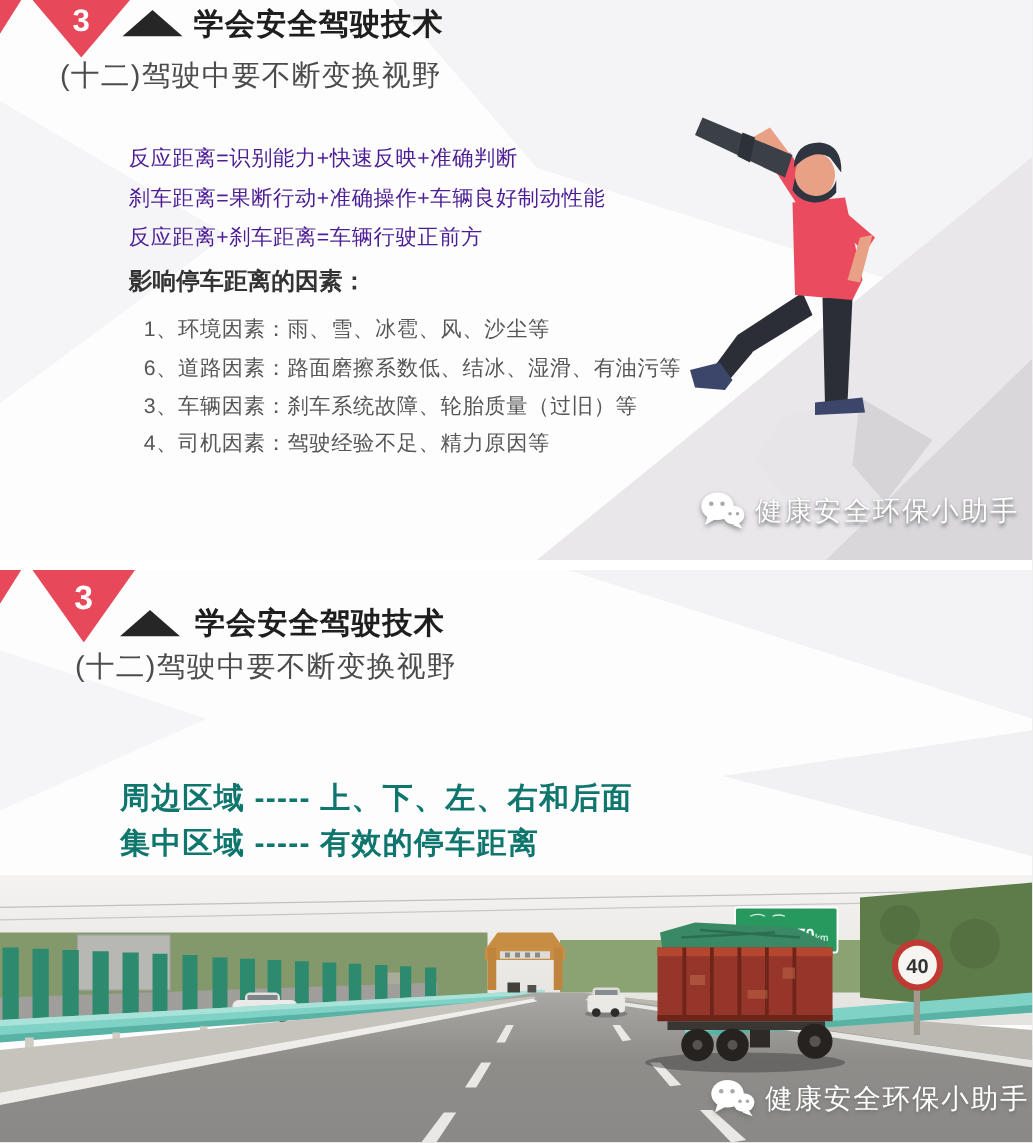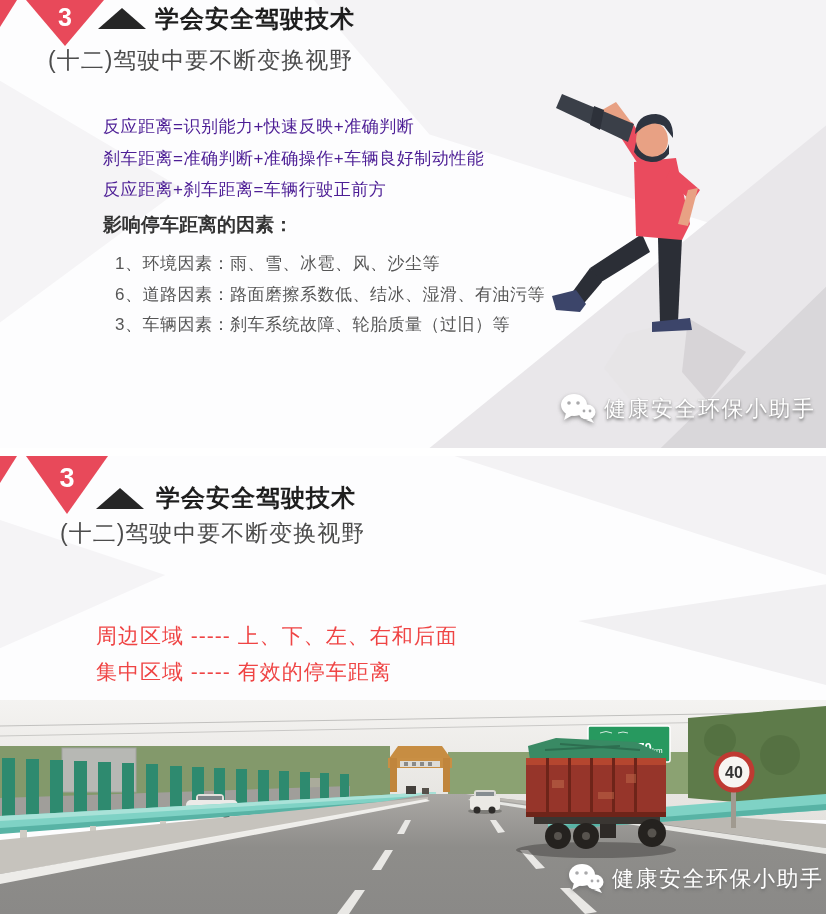--- a/index.html
+++ b/index.html
@@ -54,21 +54,21 @@
   #slide2 .slide-subtitle{left:60px;top:62px;}
 
   .formula{position:absolute;left:103px;font-size:17px;color:#4c1d95;letter-spacing:.5px;margin-top:16px;}
   .f0{top:99px;} .f1{top:131px;} .f2{top:162px;}
 
   .factors-heading{position:absolute;left:103px;top:212px;font-size:19px;font-weight:bold;color:#333333;}
   .factor{position:absolute;left:115px;font-size:17px;color:#565656;letter-spacing:.5px;}
   .fa0{top:252px;} .fa1{top:283px;} .fa2{top:313px;} .fa3{top:343px;}
 
   .intro-line{position:absolute;left:68px;top:104px;font-size:19px;color:#555555;letter-spacing:.5px;}
-  .zone{position:absolute;left:96px;font-size:21px;font-weight:normal;color:#ef4444;letter-spacing:1px;}
+  .zone{position:absolute;left:96px;font-size:24px;font-weight:bold;color:#0f766e;letter-spacing:1px;}
   .z0{top:166px;} .z1{top:202px;}
 
   .person-wrap{position:absolute;left:540px;top:72px;width:220px;height:330px;}
   .photo-wrap{position:absolute;left:0;top:244px;width:826px;height:214px;}
 
   .watermark{position:absolute;display:flex;align-items:flex-end;gap:8px;}
   #slide1 .watermark{left:560px;top:392px;}
   #slide2 .watermark{left:568px;top:406px;}
   .wm-text{font-size:22px;color:#ffffff;letter-spacing:1.5px;
         text-shadow:0 2px 3px rgba(108,108,108,.9),0 0 1px rgba(130,130,130,.6);}
@@ -83,27 +83,28 @@
   <div class="bgshape bg1c"></div>
   <div class="bgshape bg1d"></div>
   <div class="corner-sliver"></div>
 
   <div class="pennant">3</div>
   <div class="tri-icon"></div>
   <div class="slide-title">学会安全驾驶技术</div>
   <div class="slide-subtitle">(十二)驾驶中要不断变换视野</div>
 
   <div class="formula f0">反应距离=识别能力+快速反映+准确判断</div>
-  <div class="formula f1">刹车距离=准确判断+准确操作+车辆良好制动性能</div>
+  <div class="formula f1">刹车距离=果断行动+准确操作+车辆良好制动性能</div>
   <div class="formula f2">反应距离+刹车距离=车辆行驶正前方</div>
 
   <div class="factors-heading">影响停车距离的因素：</div>
   <div class="factor fa0">1、环境因素：雨、雪、冰雹、风、沙尘等</div>
   <div class="factor fa1">6、道路因素：路面磨擦系数低、结冰、湿滑、有油污等</div>
   <div class="factor fa2">3、车辆因素：刹车系统故障、轮胎质量（过旧）等</div>
+  <div class="factor fa3">4、司机因素：驾驶经验不足、精力原因等</div>
 
   <div class="person-wrap">
     <svg width="220" height="330" viewBox="0 0 220 330">
       <polygon points="86,262 148,246 206,280 168,330 92,330 64,296" fill="#e7e5e7"></polygon>
       <polygon points="148,246 206,280 168,330 142,300" fill="#d7d4d7"></polygon>
 
       <polygon points="102,162 50,196 58,212 110,180" fill="#2b2e36"></polygon>
       <polygon points="50,196 28,226 40,236 62,210" fill="#2b2e36"></polygon>
       <polygon points="12,224 36,218 46,232 40,240 16,238" fill="#3c456a"></polygon>
 

